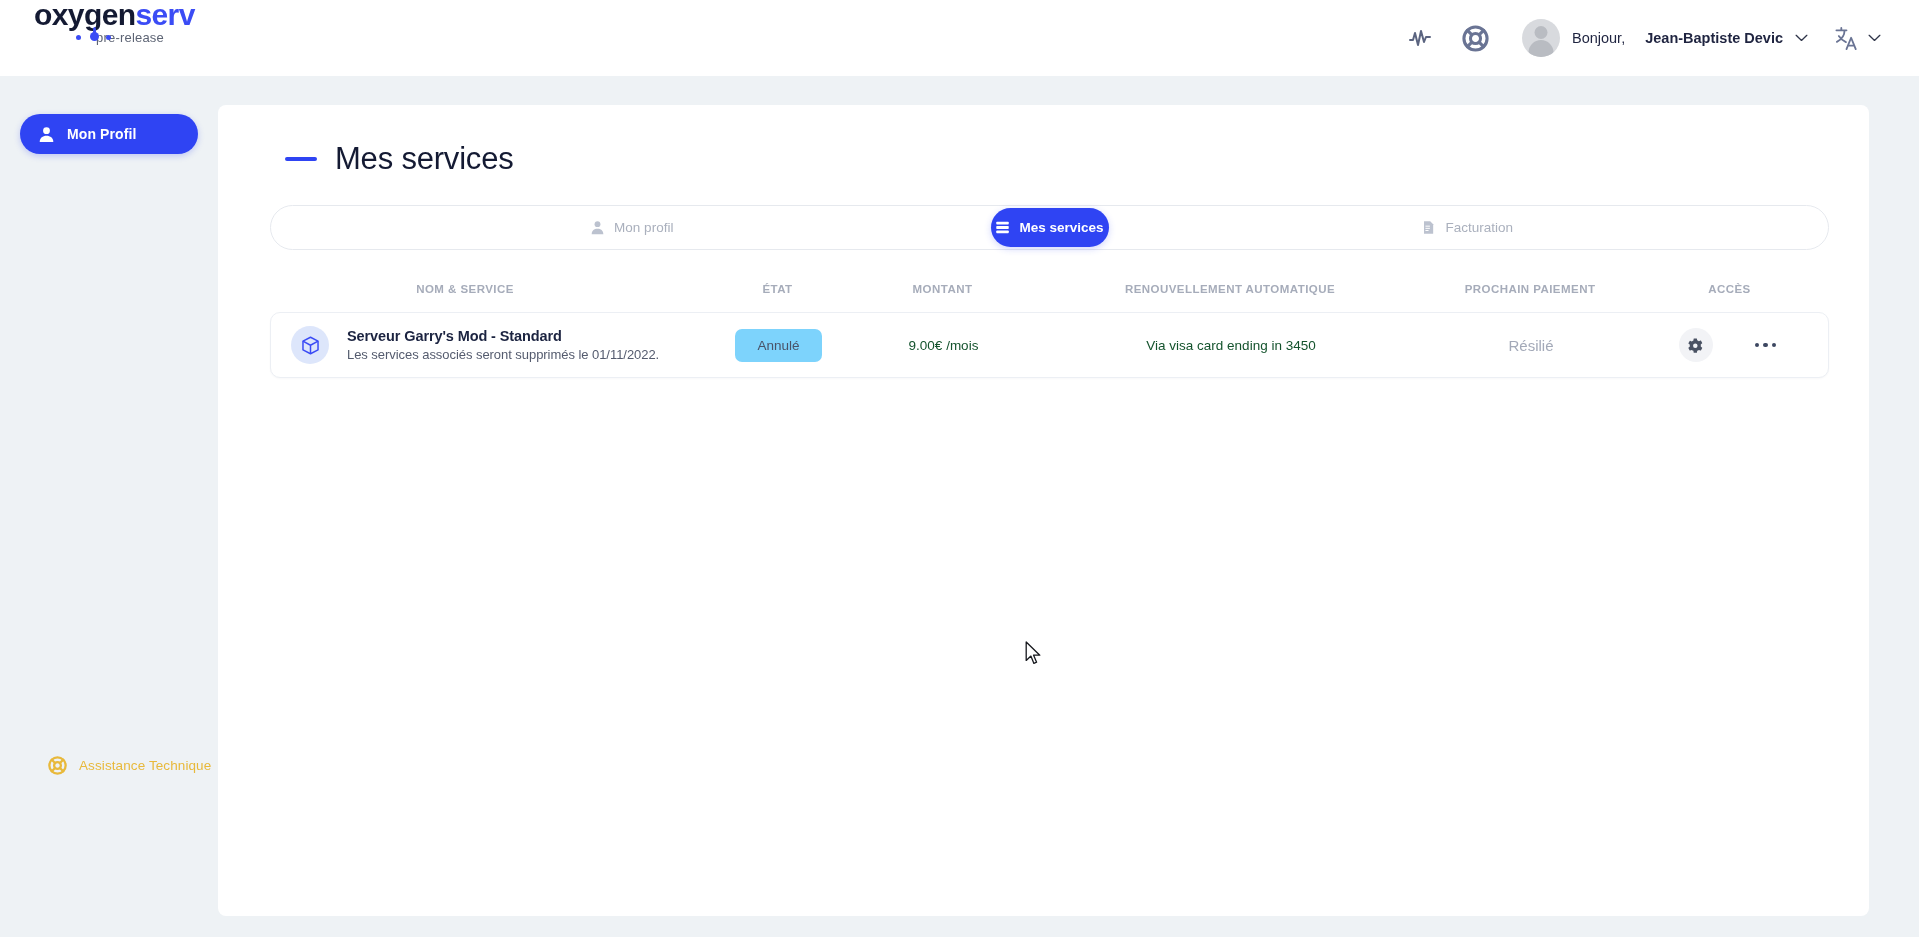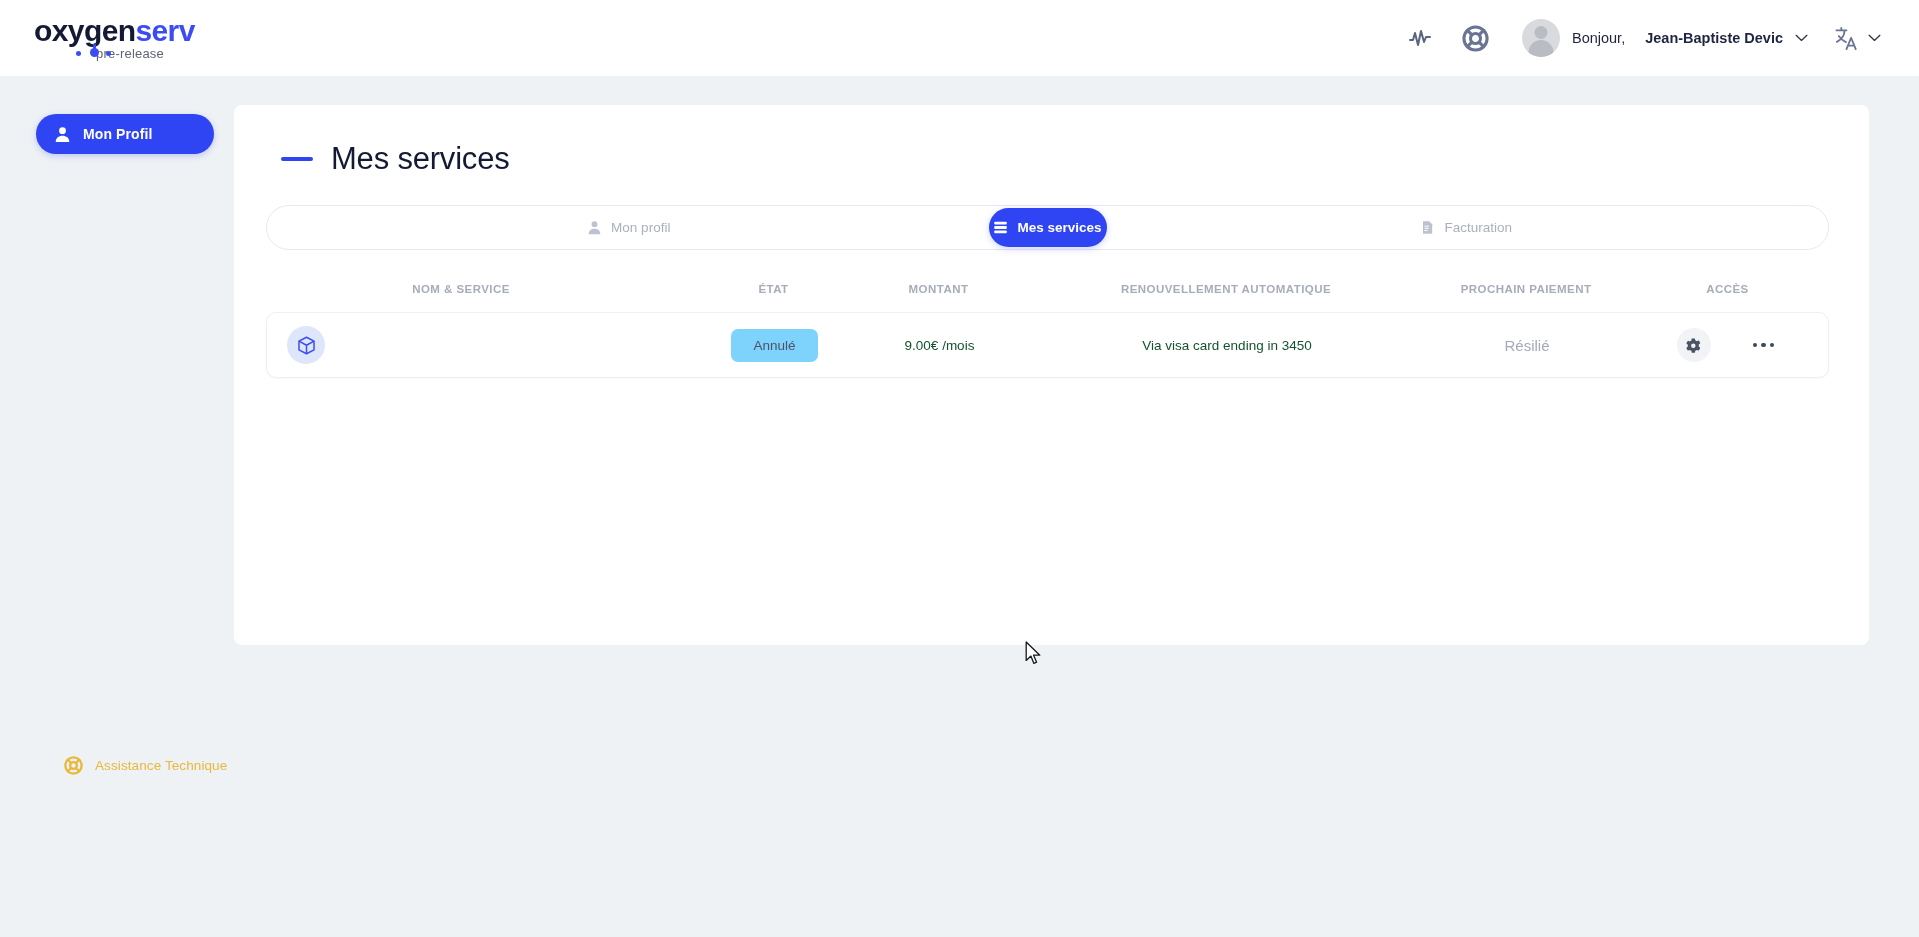--- a/index.html
+++ b/index.html
@@ -17,21 +17,20 @@
     color: #1f2440;
     -webkit-font-smoothing: antialiased;
     position: relative;
   }
 
   
   .topbar {
     height: 76px;
     background: #ffffff;
     display: flex;
-    align-items: center;
     padding: 0 24px 0 34px;
     position: relative;
     z-index: 5;
   }
 
   .brand {
     display: flex;
     flex-direction: column;
     line-height: 1;
     position: relative;
@@ -144,21 +143,20 @@
     gap: 9px;
     padding: 0 14px 0 16px;
     cursor: pointer;
   }
 
   
   .layout {
     display: flex;
     height: calc(937px - 76px);
     position: relative;
-    margin-left: 16px;
   }
 
   .sidebar {
     width: 218px;
     flex: 0 0 218px;
     padding-top: 38px;
     position: relative;
   }
 
   .nav-pill {
@@ -198,22 +196,22 @@
   
   .main {
     flex: 1;
     padding: 29px 50px 0 0;
     min-width: 0;
   }
 
   .card {
     background: #ffffff;
     border-radius: 8px;
-    height: 540px;
-    padding: 36px 40px 0 32px;
+    height: 811px;
+    padding: 36px 40px 0 52px;
     overflow: hidden;
   }
 
   .page-title-row {
     display: flex;
     align-items: center;
     gap: 18px;
     padding-left: 15px;
   }
   .title-dash {
@@ -495,20 +493,24 @@
         <div class="tbody-row">
 
           <div class="c-name">
             <div class="svc-cell">
               <span class="svc-icon">
                 <svg width="21" height="21" viewBox="0 0 24 24" fill="none" aria-hidden="true">
                   <path d="M12 2.6 L20.6 7.1 V16.9 L12 21.4 L3.4 16.9 V7.1 Z" stroke="#3b4cf5" stroke-width="1.7" stroke-linejoin="round"></path>
                   <path d="M3.4 7.1 L12 11.7 L20.6 7.1 M12 11.7 V21.4" stroke="#3b4cf5" stroke-width="1.7" stroke-linejoin="round"></path>
                 </svg>
               </span>
+              <span>
+                <span class="svc-title" style="display:block">Serveur Garry's Mod - Standard</span>
+                <span class="svc-sub" style="display:block">Les services associés seront supprimés le 01/11/2022.</span>
+              </span>
             </div>
           </div>
 
           <div class="c-state">
             <span class="badge">Annulé</span>
           </div>
 
           <div class="c-amount">
             <span class="muted">9.00€ /mois</span>
           </div>

